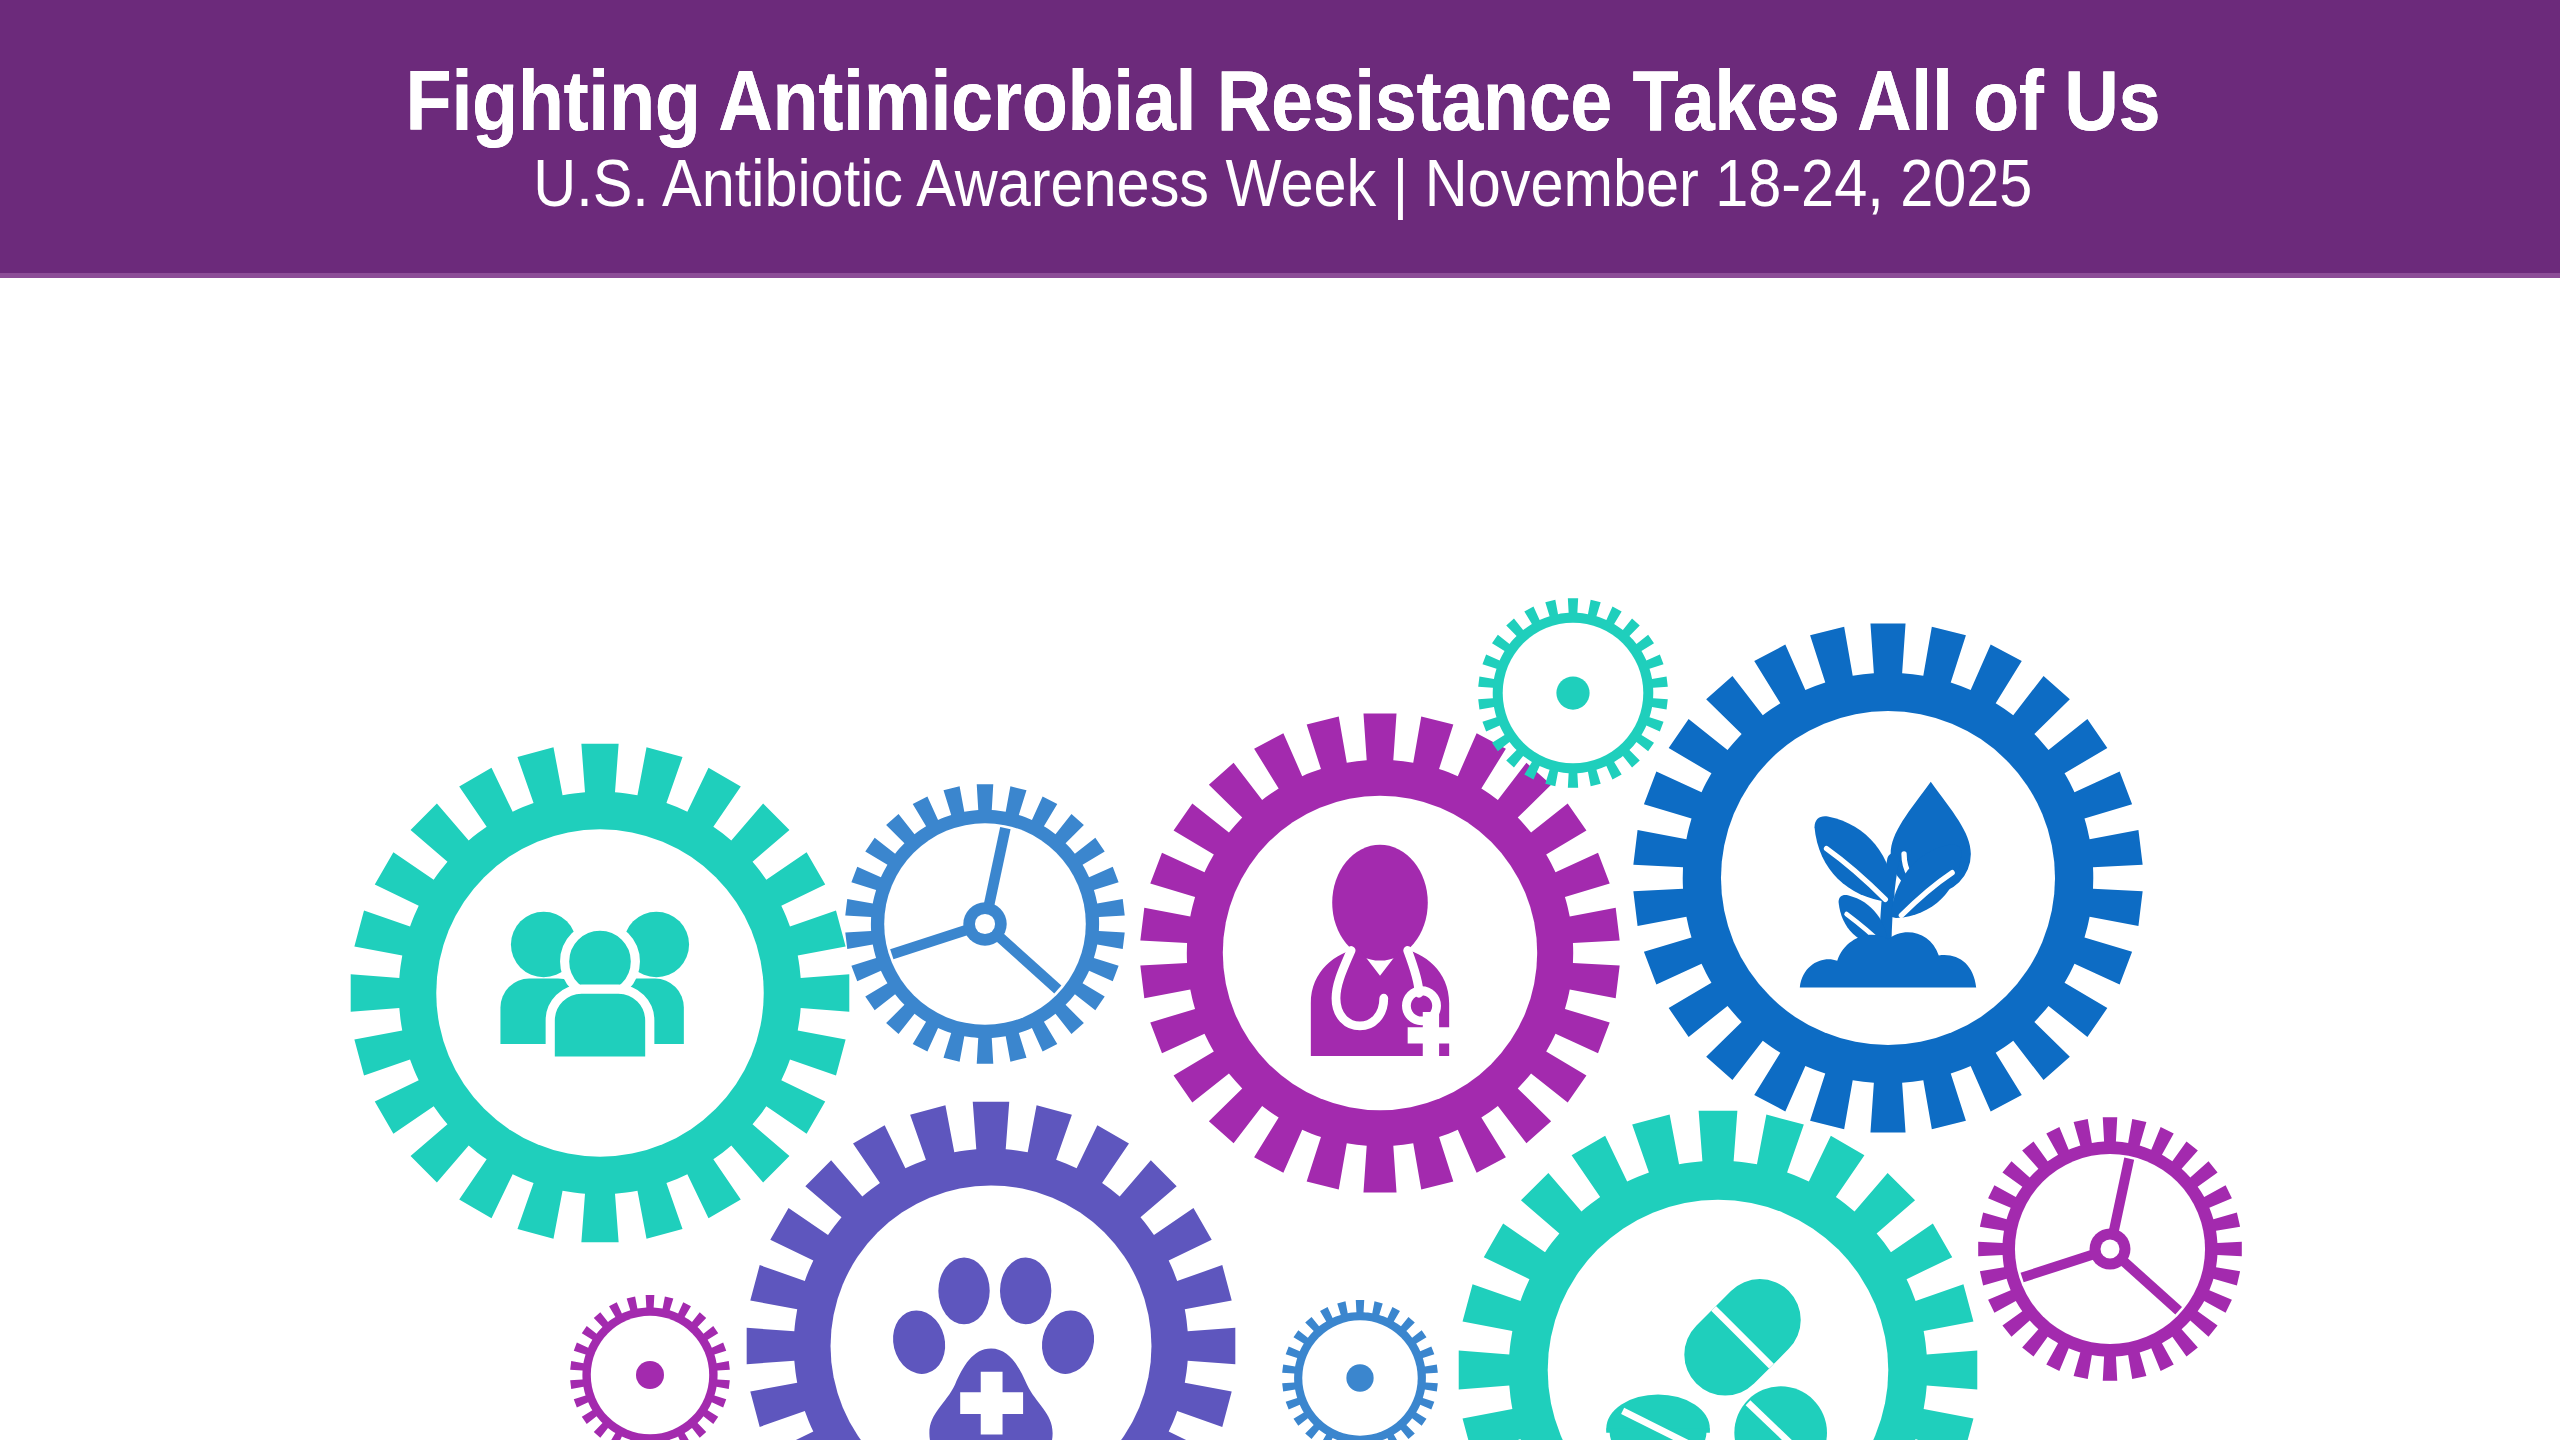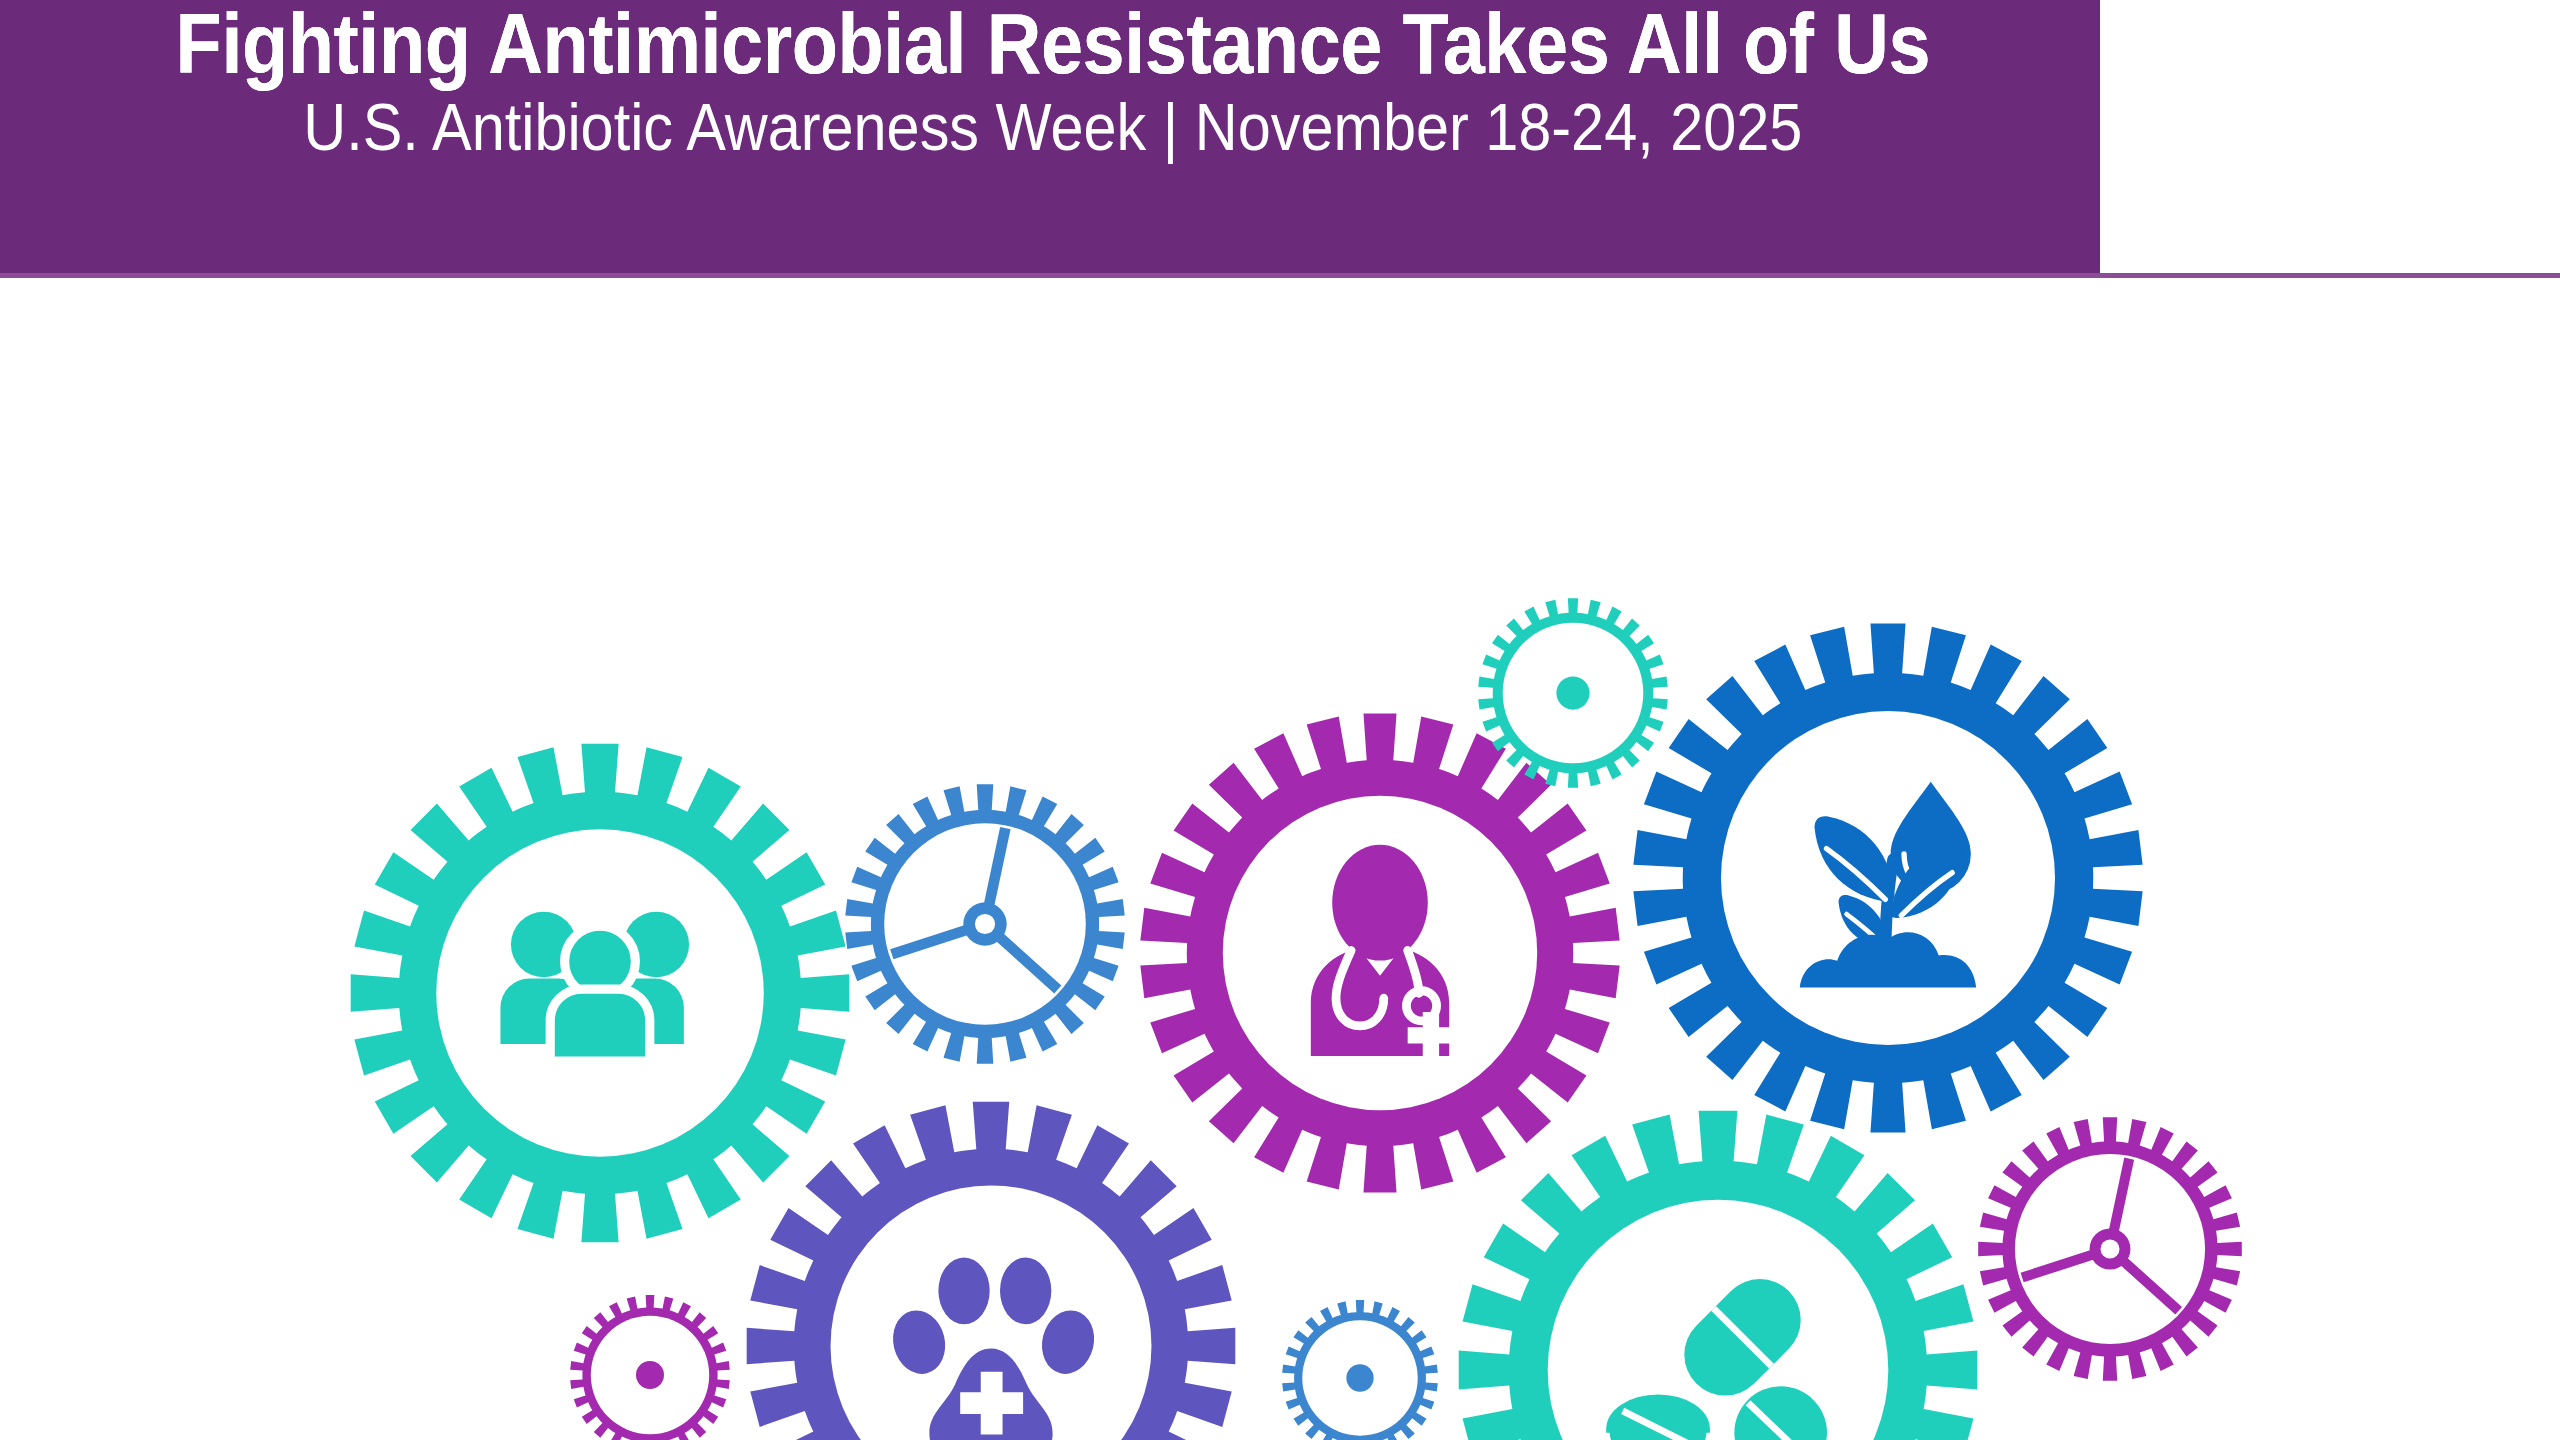--- a/index.html
+++ b/index.html
@@ -10,28 +10,28 @@
   body {
     width: 2560px;
     height: 1440px;
     overflow: hidden;
     font-family: "Liberation Sans", "DejaVu Sans", sans-serif;
   }
   #banner {
     position: absolute;
     left: 0;
     top: 0;
-    width: 2100px;
+    width: 2560px;
     height: 273px;
     background: #6C2A7B;
     box-sizing: border-box;
     display: flex;
     flex-direction: column;
     align-items: center;
-    justify-content: flex-start;
+    justify-content: center;
     padding-left: 6px;
   }
   #banner-underline {
     position: absolute;
     left: 0;
     top: 273px;
     width: 2560px;
     height: 5px;
     background: #8C4D97;
   }

